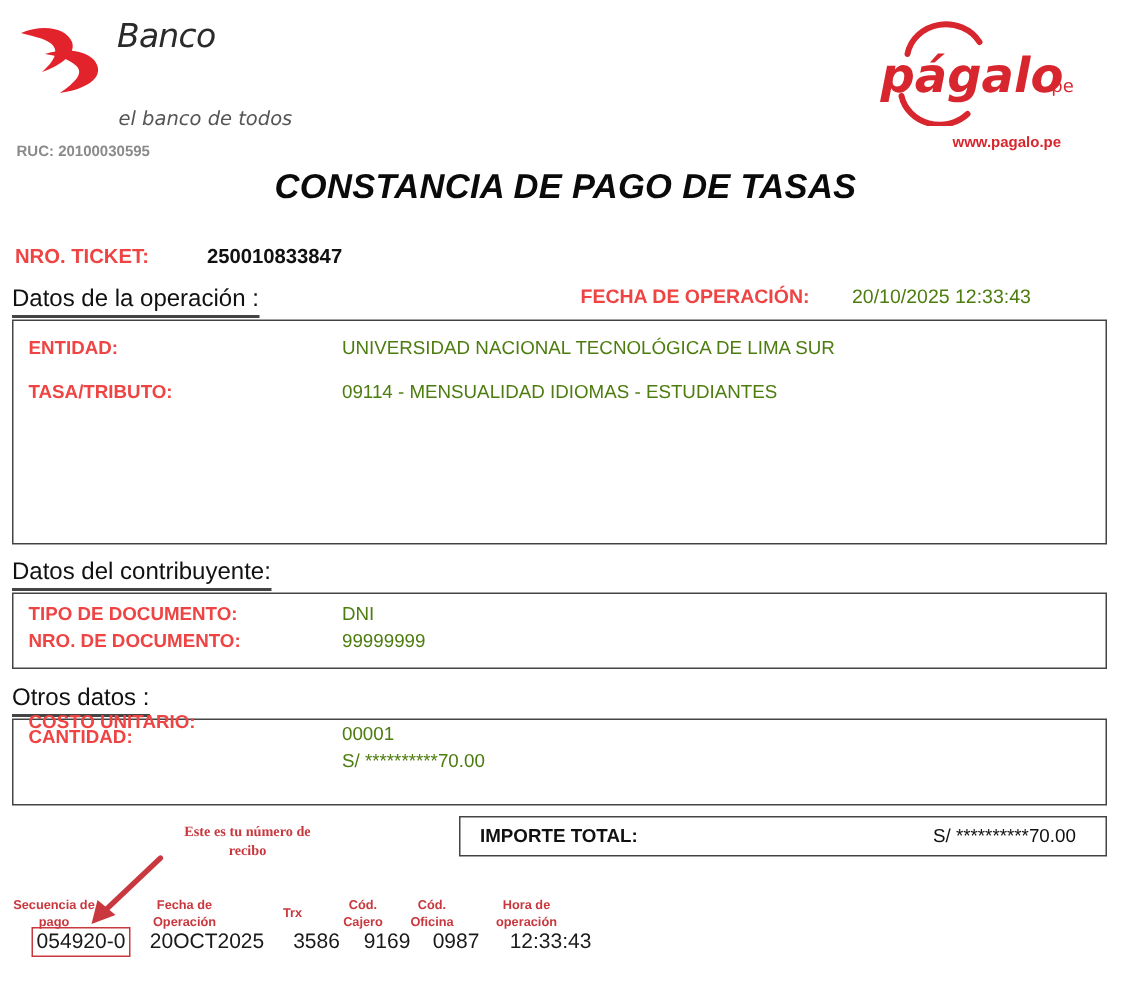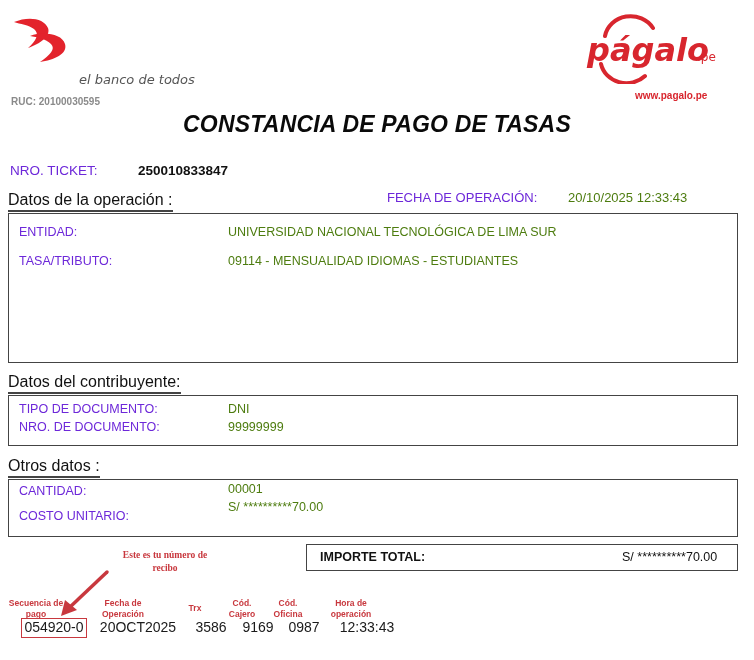--- a/index.html
+++ b/index.html
@@ -14,21 +14,21 @@
     #bn-slogan { left: 79px; top: 72px; font-family: "DejaVu Sans", sans-serif; font-style: italic; font-size: 13px; color: #555; }
     #ruc { left: 11px; top: 96px; font-size: 10px; font-weight: bold; color: #8a8a8a; }
 
     
     #pagalo-logo { left: 583px; top: 14px; width: 135px; height: 70px; }
     #pagalo-url { left: 635px; top: 90px; font-size: 10px; font-weight: bold; color: #d8262e; }
 
     
     #doc-title { left: 0; width: 754px; top: 111px; text-align: center; font-size: 23px; font-weight: bold; color: #0a0a0a; letter-spacing: 0.2px; font-style: italic; }
 
-    .lbl { font-size: 12.5px; font-weight: normal; color: #6d28d9; }
+    .lbl { font-size: 12.5px; font-weight: bold; color: #ef4444; }
     .val { font-size: 12.5px; color: #4d7c0f; }
 
     #ticket-label { left: 10px; top: 163px; font-size: 13.5px; }
     #ticket-value { left: 138px; top: 163px; font-size: 13.5px; font-weight: bold; }
 
     .section-title { font-size: 16px; color: #111; border-bottom: 2px solid #444; padding-bottom: 1px; line-height: 19px; }
     #sec-op { left: 8px; top: 190px; }
     #fecha-label { left: 387px; top: 190px; font-size: 13px; }
     #fecha-value { left: 568px; top: 190px; font-size: 13px; }
 
@@ -43,21 +43,21 @@
     #box-contrib { left: 8px; top: 395px; width: 730px; height: 51px; }
     #tipodoc-label { left: 19px; top: 402px; }
     #tipodoc-value { left: 228px; top: 402px; }
     #nrodoc-label { left: 19px; top: 420px; }
     #nrodoc-value { left: 228px; top: 420px; }
 
     #sec-otros { left: 8px; top: 456px; }
     #box-otros { left: 8px; top: 479px; width: 730px; height: 58px; }
     #cantidad-label { left: 19px; top: 484px; }
     #cantidad-value { left: 228px; top: 482px; }
-    #costo-label { left: 19px; top: 509px; }
+    #costo-label { left: 19px; top: 474px; }
     #costo-value { left: 228px; top: 500px; }
 
     #box-total { left: 306px; top: 544px; width: 432px; height: 27px; }
     #total-label { left: 320px; top: 550px; font-size: 12.5px; font-weight: bold; }
     #total-value { left: 622px; top: 550px; font-size: 12.5px; }
 
     
     .ann { color: #c8383e; font-family: Liberation Serif, serif; font-weight: bold; }
     #ann-note { left: 110px; top: 549px; width: 110px; text-align: center; font-size: 9.5px; line-height: 13px; }
     #arrow { left: 55px; top: 568px; width: 60px; height: 50px; }
@@ -80,20 +80,21 @@
     #v-hora { left: 318px; top: 619px; width: 66px; }
   </style>
 </head>
 <body>
 
 <svg id="bn-logo" class="abs" viewBox="0 0 60 50">
   <path d="M4 8 C 18 2, 34 4, 38 14 C 41 22, 30 30, 18 34 C 26 27, 30 20, 24 15 C 19 11, 10 10, 4 8 Z" fill="#e3232c"></path>
   <path d="M20 22 C 34 17, 52 20, 55 30 C 58 40, 44 46, 30 48 C 40 41, 46 35, 41 30 C 36 25, 27 23, 20 22 Z" fill="#e3232c"></path>
 </svg>
 <div id="bn-name" class="abs">
+  <div>Banco</div>
 </div>
 <div id="bn-slogan" class="abs">el banco de todos</div>
 <div id="ruc" class="abs">RUC: 20100030595</div>
 
 <svg id="pagalo-logo" class="abs" viewBox="0 0 135 70">
   <path d="M22 22 A 26 24 0 0 1 70 14" fill="none" stroke="#d8262e" stroke-width="4" stroke-linecap="round"></path>
   <path d="M18 50 A 26 24 0 0 0 62 62" fill="none" stroke="#d8262e" stroke-width="4" stroke-linecap="round"></path>
   <text x="4" y="47" font-family="DejaVu Sans, sans-serif" font-size="32" font-weight="bold" font-style="italic" fill="#d8262e">págalo</text>
   <text x="114" y="47" font-family="DejaVu Sans, sans-serif" font-size="12" fill="#d8262e">.pe</text>
 </svg>

